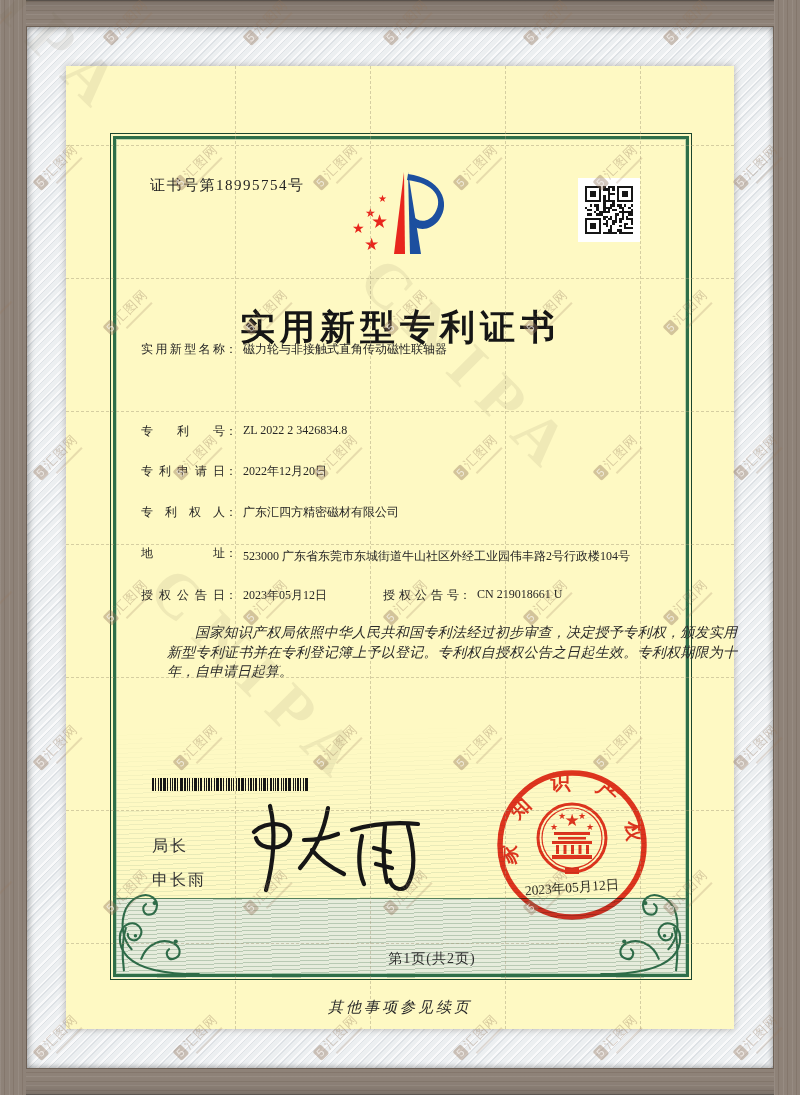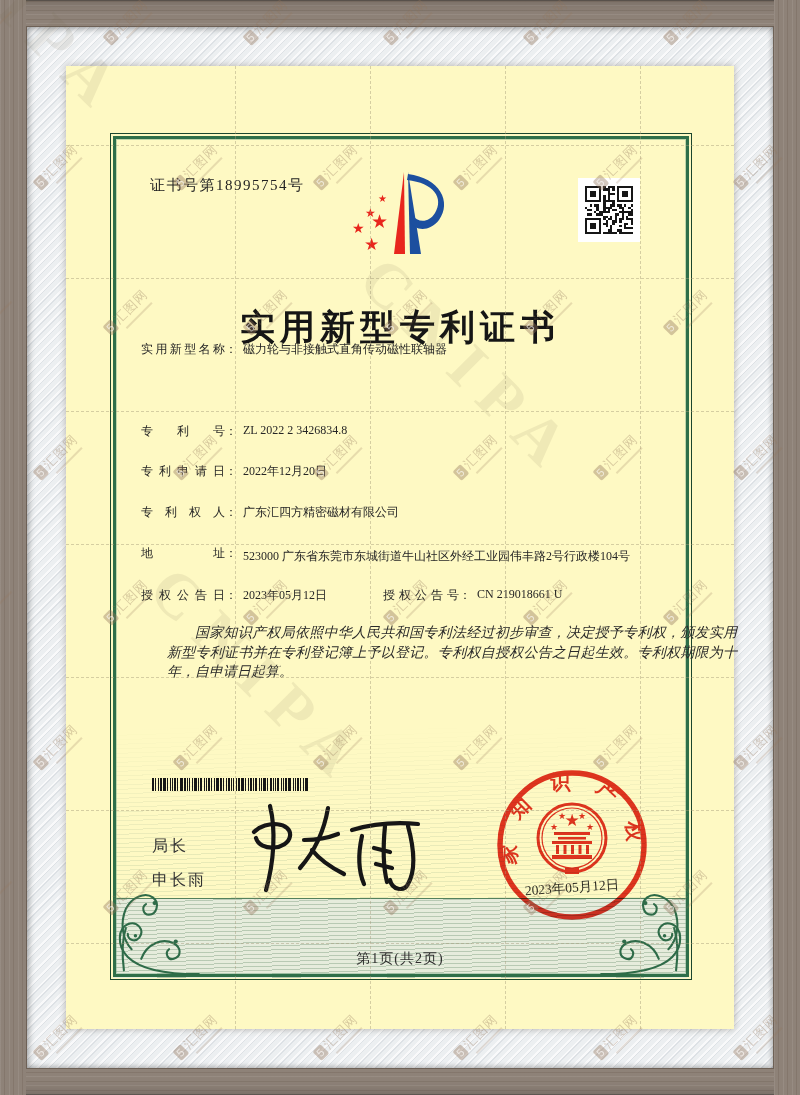--- a/index.html
+++ b/index.html
@@ -67,21 +67,21 @@
   .barcode{position:absolute;left:86px;top:712px;width:178px;height:13px;}
   .officer-title{position:absolute;left:86px;top:770px;font-family:"Liberation Sans","DejaVu Sans",sans-serif;
          font-size:16px;letter-spacing:2px;color:#333;}
   .officer-name{position:absolute;left:86px;top:804px;font-family:"Liberation Sans","DejaVu Sans",sans-serif;
          font-size:16px;letter-spacing:2px;color:#333;}
   .signature{position:absolute;left:174px;top:724px;width:190px;height:110px;}
 
   .seal{position:absolute;left:421px;top:694px;width:170px;height:170px;mix-blend-mode:multiply;opacity:.95;}
 
   .page-num{position:absolute;left:47px;top:884px;width:574px;text-align:center;font-size:14px;
-            letter-spacing:1px;color:#2d2d2d;}
+            letter-spacing:1px;color:#2d2d2d;padding-left:32px;}
   .cont-note{position:absolute;left:0;right:0;top:932px;text-align:center;font-size:15px;font-style:italic;
              letter-spacing:3px;color:#2a2a2a;}
 
   
   #wm-layer{position:absolute;inset:0;pointer-events:none;z-index:20;overflow:hidden;}
   .wm{position:absolute;transform:rotate(-45deg);font-family:"Liberation Sans","DejaVu Sans",sans-serif;
       font-size:13px;color:rgba(148,118,92,.34);letter-spacing:1px;white-space:nowrap;}
   .wm i{font-style:normal;display:inline-block;background:rgba(148,118,92,.40);color:rgba(255,255,255,.65);
       border-radius:2px;padding:0 2px;margin-right:2px;font-size:11px;line-height:13px;}
   .wm small{display:block;height:2px;width:36px;background:rgba(148,118,92,.22);margin:2px 0 0 16px;}
@@ -415,20 +415,21 @@
           <rect x="91.5" y="85" width="3" height="9"></rect>
         <rect x="99" y="85" width="3" height="9"></rect>
         <rect x="65" y="95" width="40" height="4"></rect>
         <rect x="78" y="108" width="14" height="6"></rect>
       </g>
     </g>
     <text x="85" y="132" font-size="13.5" text-anchor="middle" fill="#1b1b1b" font-family="Liberation Serif, serif" transform="rotate(-4 85 128)">2023年05月12日</text>
   </svg>
 
   <div class="page-num">第1页(共2页)</div>
+  <div class="cont-note">其他事项参见续页</div>
 <div class="gl h" style="top: 79px;"></div>
     <div class="gl h" style="top: 212px;"></div>
     <div class="gl h" style="top: 345px;"></div>
     <div class="gl h" style="top: 478px;"></div>
     <div class="gl h" style="top: 611px;"></div>
     <div class="gl h" style="top: 744px;"></div>
     <div class="gl h" style="top: 877px;"></div>
     <div class="gl v" style="left: 169px;"></div>
     <div class="gl v" style="left: 304px;"></div>
     <div class="gl v" style="left: 439px;"></div>

